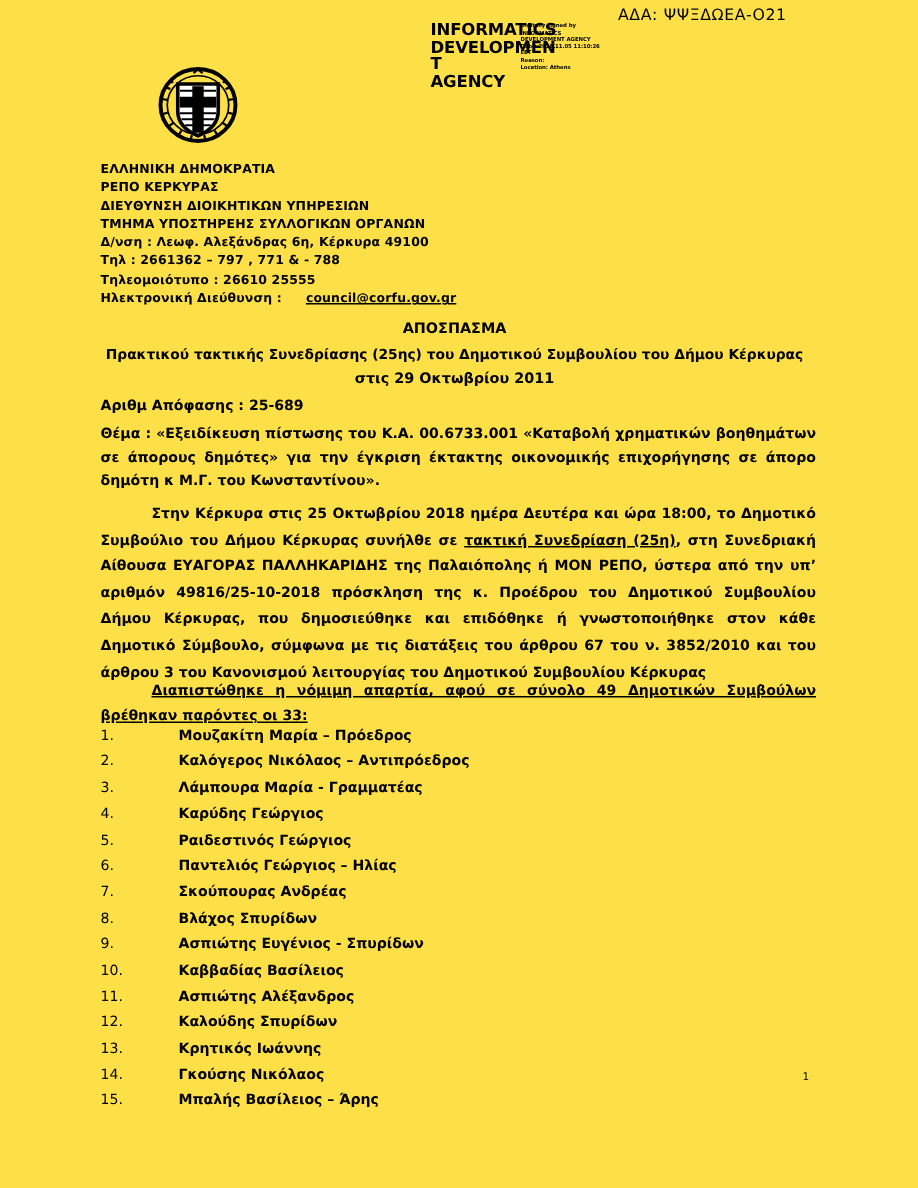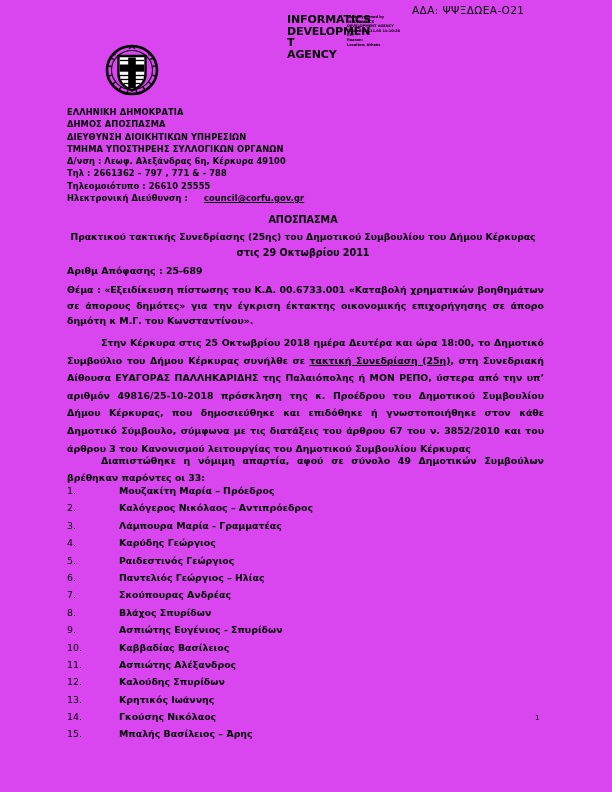--- a/index.html
+++ b/index.html
@@ -9,21 +9,21 @@
     background: #ffffff;
   }
   body {
     font-family: "DejaVu Sans", "Liberation Sans", sans-serif;
     color: #000000;
   }
   .page {
     position: relative;
     width: 612px;
     height: 792px;
-    background: #d946ef;
+    background: #fde047;
     overflow: hidden;
     box-sizing: border-box;
   }
 
   
   .ada-code {
     position: absolute;
     left: 412px;
     top: 4px;
     font-family: "DejaVu Sans", "Liberation Sans", sans-serif;
@@ -141,20 +141,21 @@
   .quorum {
     position: absolute;
     left: 67px;
     top: 452px;
     width: 477px;
     font-weight: bold;
     font-size: 9.4px;
     line-height: 17.2px;
     text-align: justify;
     text-indent: 34px;
+    text-decoration: underline;
   }
 
   
   .member-list {
     position: absolute;
     left: 67px;
     top: 485px;
     width: 400px;
     font-size: 9.4px;
   }
@@ -221,21 +222,21 @@
         <line x1="16" y1="16.5" x2="40" y2="16.5"></line>
         <line x1="16" y1="31.5" x2="40" y2="31.5"></line>
         <line x1="17" y1="35.5" x2="39" y2="35.5"></line>
         <line x1="19.5" y1="39.5" x2="36.5" y2="39.5"></line>
       </g>
     </svg>
   </div>
 
   <div class="letterhead">
     <div class="lh-line">ΕΛΛΗΝΙΚΗ ΔΗΜΟΚΡΑΤΙΑ</div>
-    <div class="lh-line">ΔΗΜΟΣ  ΑΠΟΣΠΑΣΜΑ</div>
+    <div class="lh-line">ΡΕΠΟ  ΚΕΡΚΥΡΑΣ</div>
     <div class="lh-line">ΔΙΕΥΘΥΝΣΗ ΔΙΟΙΚΗΤΙΚΩΝ ΥΠΗΡΕΣΙΩΝ</div>
     <div class="lh-line">ΤΜΗΜΑ ΥΠΟΣΤΗΡΕΗΣ ΣΥΛΛΟΓΙΚΩΝ ΟΡΓΑΝΩΝ</div>
     <div class="lh-line">Δ/νση : Λεωφ. Αλεξάνδρας  6η, Κέρκυρα 49100</div>
     <div class="lh-line">Τηλ : 2661362 – 797 , 771 &amp; -  788</div>
     <div class="lh-line">Τηλεομοιότυπο : 26610 25555</div>
     <div class="lh-line">
       <span>Ηλεκτρονική Διεύθυνση :</span><a class="email-link" href="#">council@corfu.gov.gr</a>
     </div>
   </div>
 

